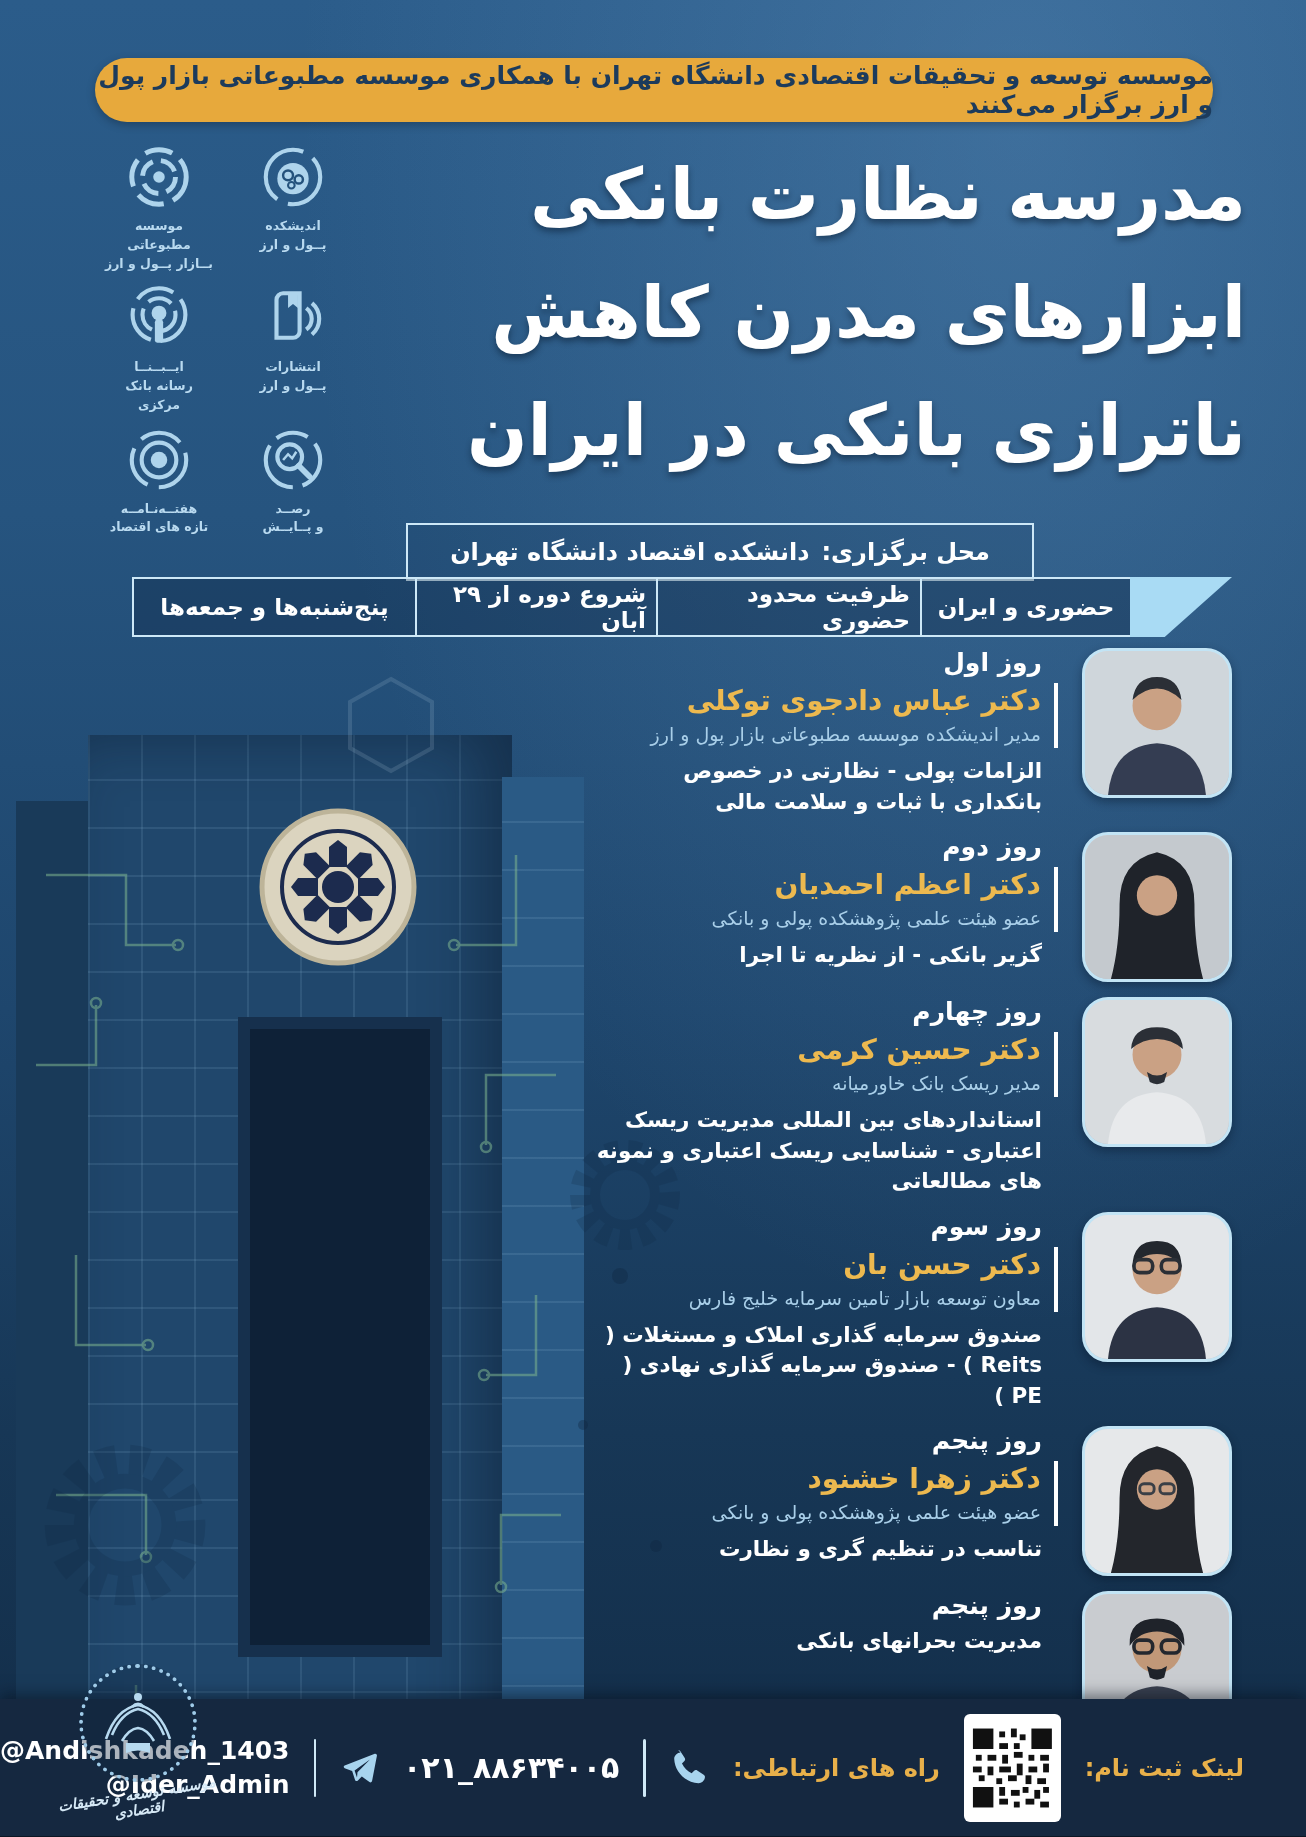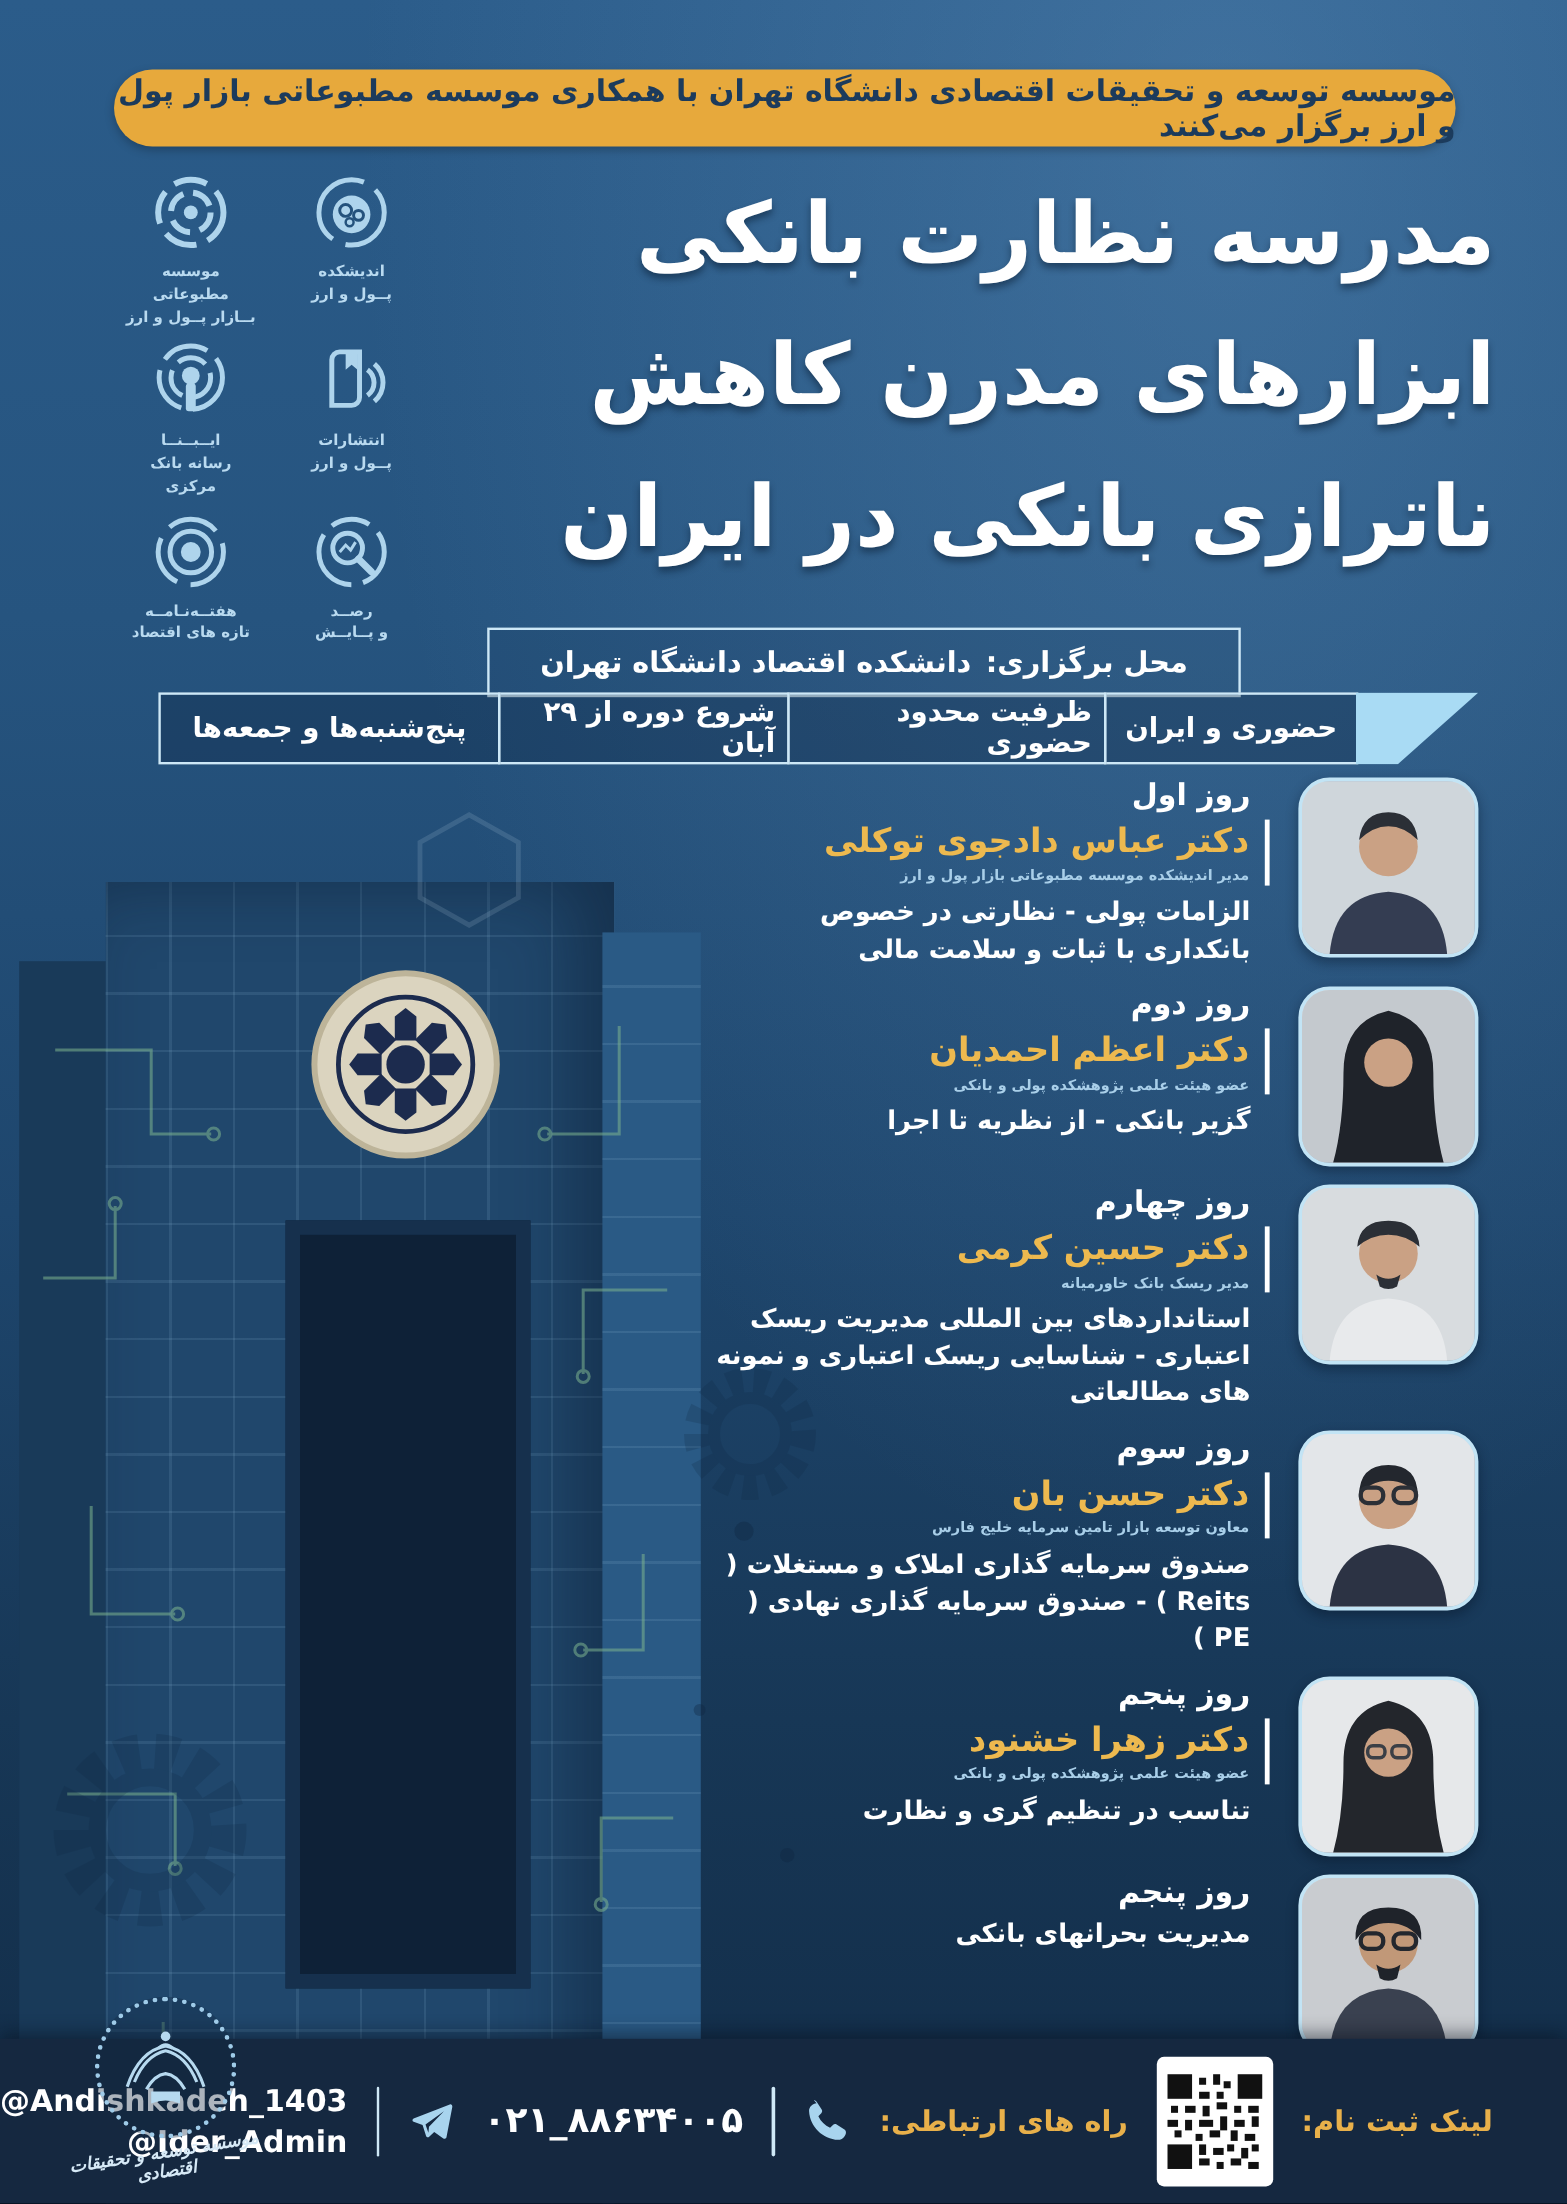--- a/index.html
+++ b/index.html
@@ -84,21 +84,21 @@
   .card{display:flex;direction:rtl;margin-bottom:15px;align-items:flex-start;}
   .photo{
     flex:0 0 150px;height:150px;border-radius:26px;border:3px solid #c2e4f5;overflow:hidden;
     background:linear-gradient(180deg,#d9dde1,#b9bfc7);position:relative;box-shadow:0 4px 10px rgba(4,18,35,.4);
   }
   .photo svg{position:absolute;inset:0;width:100%;height:100%;}
   .card-text{margin-right:24px;width:462px;text-align:right;}
   .day{color:#ffffff;font-weight:bold;font-size:25px;padding-right:16px;margin-bottom:6px;}
   .name-role{border-right:4px solid #ffffff;padding-right:13px;margin-bottom:8px;}
   .name{color:#edb94f;font-weight:bold;font-size:28px;line-height:1.3;}
-  .role{color:#a9cfe9;font-weight:bold;font-size:12px;line-height:1.4;margin-top:2px;}
+  .role{color:#a9cfe9;font-weight:normal;font-size:19px;line-height:1.4;margin-top:2px;}
   .topic{color:#ffffff;font-weight:bold;font-size:21.5px;line-height:1.42;padding-right:16px;}
   
   .footer{
     position:absolute;left:0;bottom:0;width:1306px;height:137px;background:#152840;
     display:flex;direction:rtl;align-items:center;gap:24px;padding-right:62px;
     box-shadow:0 -4px 14px rgba(3,12,24,.5);
   }
   .footer-label{color:#e8b04a;font-weight:bold;font-size:24px;white-space:nowrap;}
   .qr{width:108px;height:108px;background:#fff;border-radius:6px;padding:6px;}
   .fdivider{width:3px;height:58px;background:#cfe9f7;border-radius:2px;}

